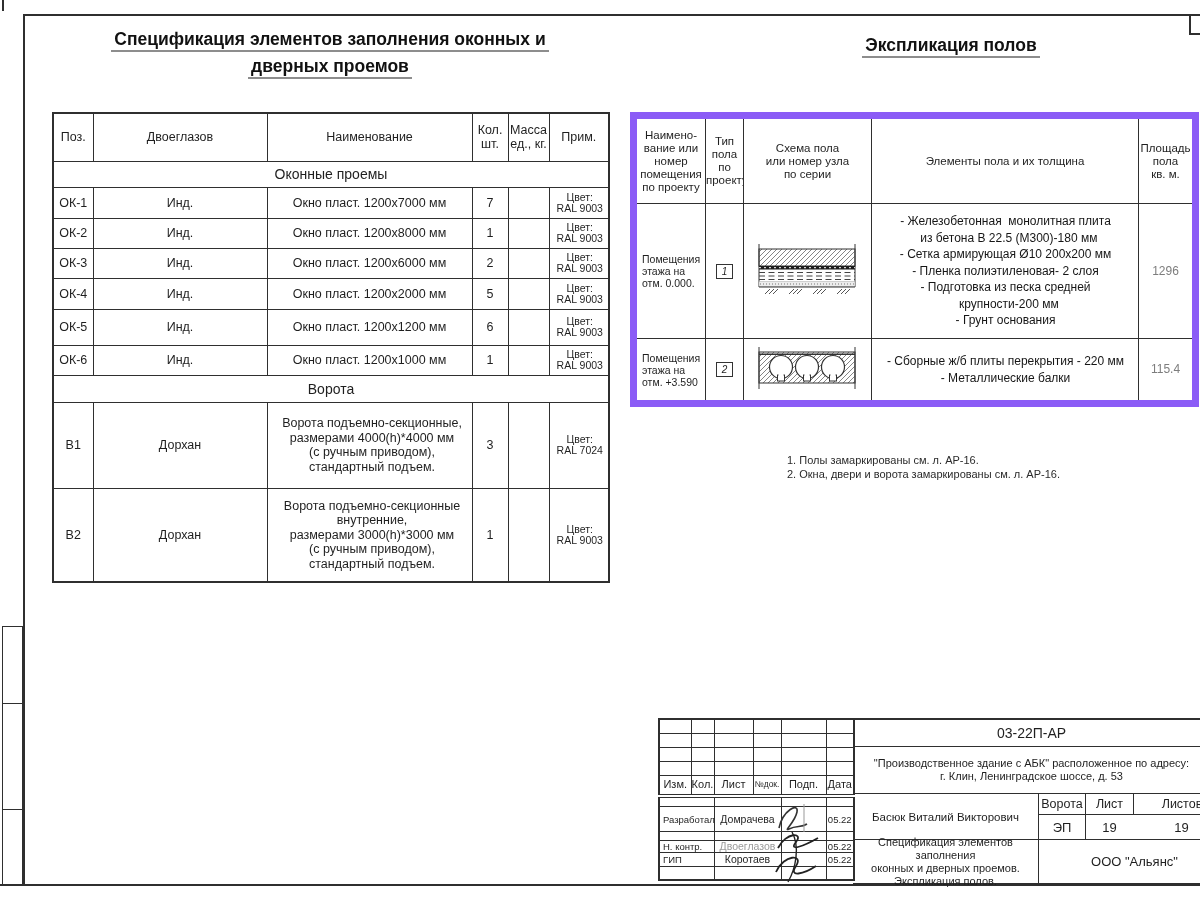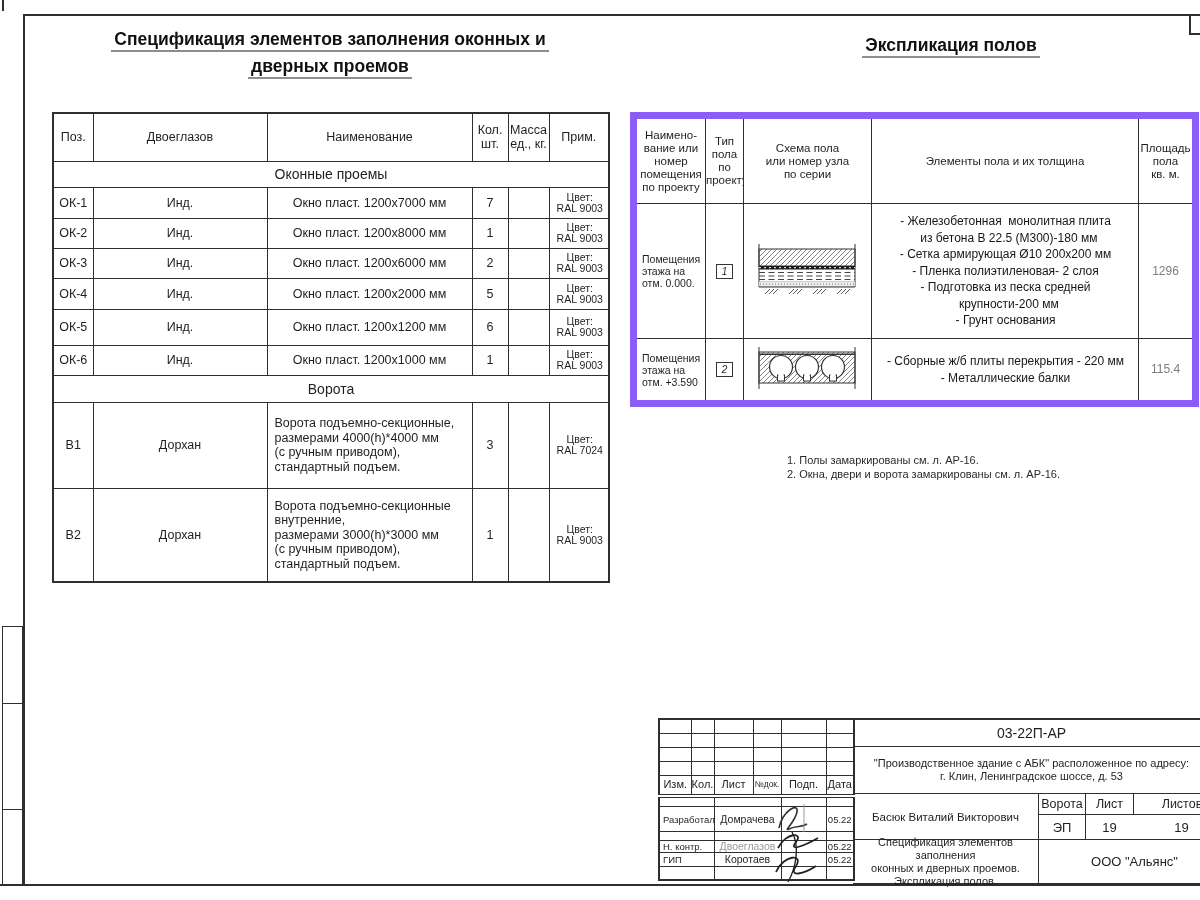--- a/index.html
+++ b/index.html
@@ -18,21 +18,21 @@
   table{border-collapse:collapse;table-layout:fixed}
   td{border:1px solid #2f2f2f;padding:0;vertical-align:middle;text-align:center;overflow:hidden}
   .pre{white-space:pre-line}
 
   
   #spec-table{position:absolute;left:52px;top:112px;width:556px;border:2px solid #2f2f2f}
   #spec-table td{font-size:12.5px;line-height:14px}
   #spec-table .hdr td{font-size:12.5px}
   #spec-table .section td{font-size:14px}
   #spec-table .note{text-align:center;font-size:10.5px;line-height:11px;padding:1px 2px 1px 4px}
-  #spec-table .gate-name{text-align:left;padding:4px 2px 4px 7px;line-height:14.5px}
+  #spec-table .gate-name{text-align:center;padding:4px 2px 4px 7px;line-height:14.5px}
 
   
   #floor-table{position:absolute;left:630px;top:112px;width:562px;border:7px solid #8b5cf6}
   #floor-table td{font-size:11.5px;line-height:13px}
   #floor-table .room{text-align:left;font-size:10.5px;line-height:12px;padding-left:5px}
   #floor-table .area{color:#7d7d7d;font-size:12px}
   .type-box{display:inline-block;border:1px solid #333;min-width:9px;padding:0 3px;
             font-size:10px;font-style:italic;line-height:13px;background:#fff}
   .elements-box{padding:3px 5px 3px 6px;font-size:12px;color:#161616}
   .el-line{display:flex;justify-content:center;line-height:16.5px}

